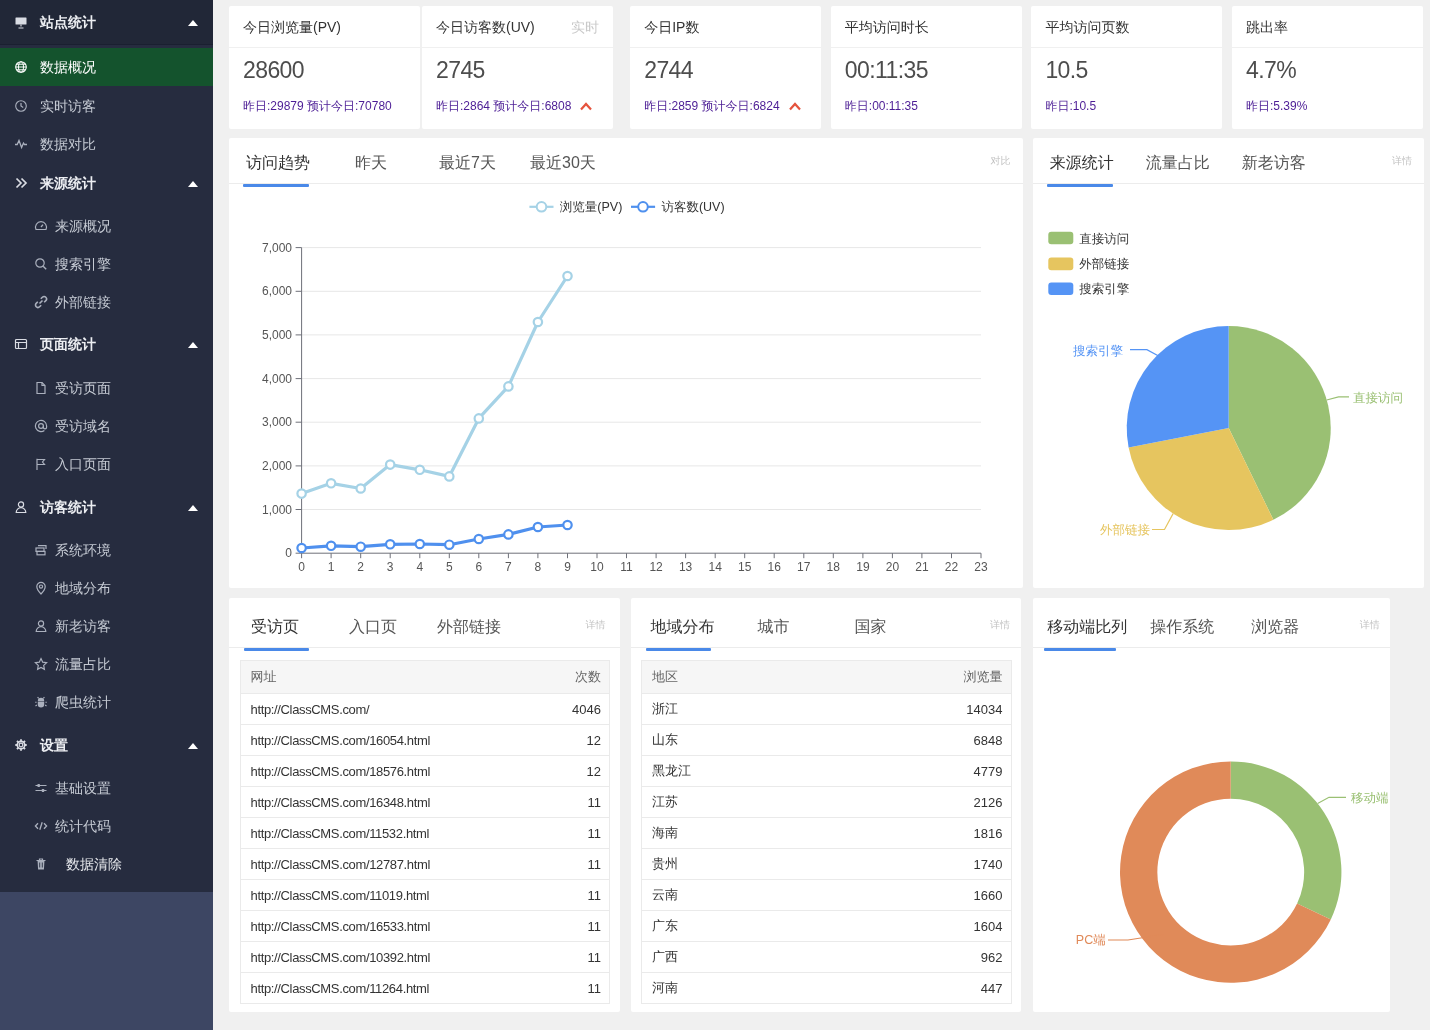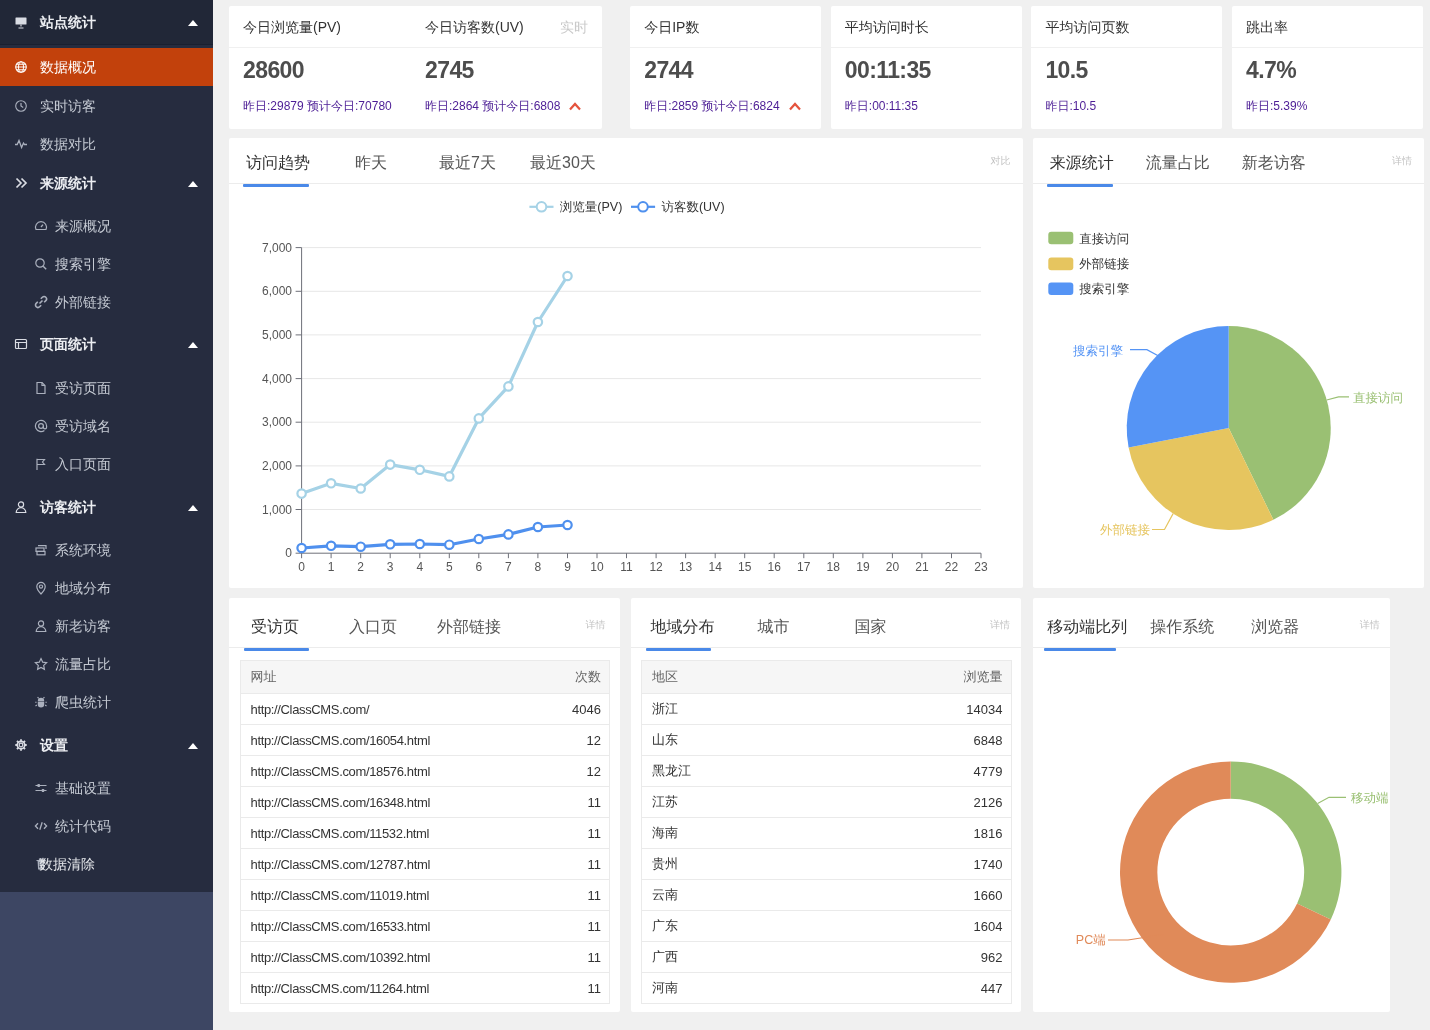--- a/index.html
+++ b/index.html
@@ -9,21 +9,21 @@
 #side{position:absolute;left:0;top:0;width:213px;height:1030px;background:#3d4663}
 #menu{position:absolute;left:0;top:0;width:213px;height:892px;background:#262c3f}
 .mi{position:absolute;left:0;width:213px;height:38px;line-height:38px;font-size:14px;color:#c6cbd4}
 .mi .ic{position:absolute;top:12px;line-height:0}
 .mi .ic svg{display:block}
 .mh{color:#eceef2;font-weight:bold}
 .arr{position:absolute;right:15px;top:17px;width:0;height:0;border-left:5.5px solid transparent;border-right:5.5px solid transparent;border-bottom:6px solid #fff}
 
 .stat .tt{position:absolute;left:14px;top:0;height:41px;line-height:42px;font-size:14px;color:#333}
 .stat .hd{position:absolute;left:0;top:41px;width:100%;border-top:1px solid #f0f0f0}
-.stat .num{position:absolute;left:14px;top:51px;font-size:23px;font-weight:bold;color:#4d4d4d;letter-spacing:-0.6px}
+.stat .num{position:absolute;left:14px;top:51px;font-size:23px;font-weight:normal;color:#4d4d4d;letter-spacing:-0.6px}
 .stat .sub{position:absolute;left:14px;top:92px;font-size:12px;color:#4c1d95}
 .stat .rt{position:absolute;right:14px;top:0;height:41px;line-height:42px;font-size:14px;color:#c9c9c9}
 
 .thead{position:absolute;left:0;top:0;width:100%;border-bottom:1px solid #ececec}
 .tab{position:absolute;font-size:16px;color:#555;white-space:nowrap}
 .tab.on{color:#333}
 .tab.on i{position:absolute;left:-3px;bottom:-13px;height:3px;background:#4a89e8;border-radius:1px}
 .dim{position:absolute;font-size:10px;color:#c2c2c2}
 
 table{border-collapse:collapse;font-size:13px;color:#333;table-layout:fixed;border:1px solid #eaeaea}
@@ -38,21 +38,21 @@
 <div class="mi mh" style="top:0;height:45px;line-height:45px;background:#212737;border-bottom:1px solid #1a2030">
         <span class="ic" style="left:14px;top:15px">
           <svg width="14" height="14" viewBox="0 0 14 14" fill="none" stroke="#d9dce3" stroke-width="1.2">
             <rect x="1.5" y="2.5" width="11" height="7" rx="0.5" fill="#d9dce3" stroke="none"></rect>
             <path d="M7 9.5v2M4.5 13h5M4 5.5h3" stroke="#d9dce3"></path>
           </svg>
         </span>
         <span style="position:absolute;left:40px">站点统计</span>
         <span class="arr" style="top:20px"></span>
       </div>
-<div class="mi" style="top:48.0px;background:#c2410c;color:#fff;">
+<div class="mi" style="top:48.0px;background:#14532d;color:#fff;">
         <span class="ic" style="left:14px">
           <svg width="14" height="14" viewBox="0 0 14 14" fill="none" stroke="#fff" stroke-width="1.2">
             <circle cx="7" cy="7" r="5.3" stroke-width="1.1"></circle>
             <ellipse cx="7" cy="7" rx="2.5" ry="5.3" stroke-width="1"></ellipse>
             <path d="M1.7 7h10.6M2.6 4.2h8.8M2.6 9.8h8.8" stroke-width="1"></path>
           </svg>
         </span>
         <span style="position:absolute;left:40px;">数据概况</span>
       </div>
 <div class="mi" style="top:86.8px;">
@@ -232,31 +232,31 @@
         <span style="position:absolute;left:55px;">统计代码</span>
       </div>
 <div class="mi" style="top:845.0px;">
         <span class="ic" style="left:34px">
           <svg width="14" height="14" viewBox="0 0 14 14" fill="none" stroke="#aab0bd" stroke-width="1.2">
             <path d="M2.5 3.5h9M5.5 3.5V2h3v1.5" stroke-width="1.2"></path>
             <path d="M3.5 3.5l.6 9h5.8l.6-9z" fill="#aab0bd" stroke="none"></path>
             <path d="M5.7 5.5v5M8.3 5.5v5" stroke="#262c3f" stroke-width="0.9"></path>
           </svg>
         </span>
-        <span style="position:absolute;left:39px;color:#e6e8ec;">数据清除</span>
+        <span style="position:absolute;left:66px;color:#e6e8ec;">数据清除</span>
       </div>
 </div>
   </div>
 <div class="card stat" style="left:229.0px;top:6px;width:191px;height:123px">
 <div class="tt">今日浏览量(PV)</div>
     <div class="hd"></div>
 <div class="num">28600</div>
 <div class="sub">昨日:29879 预计今日:70780</div>
 </div>
-<div class="card stat" style="left:411px;top:6px;width:191px;height:123px">
+<div class="card stat" style="left:422px;top:6px;width:191px;height:123px">
 <div class="tt">今日访客数(UV)</div>
     <div class="hd"></div>
 <div class="rt">实时</div>
 <div class="num">2745</div>
 <div class="sub">昨日:2864 预计今日:6808<svg width="14" height="9" viewBox="0 0 14 9" style="vertical-align:-1px;margin-left:8px">
         <path d="M2 7.5L7 2l5 5.5" fill="none" stroke="#e5533d" stroke-width="2.2"></path>
       </svg></div>
 </div>
 <div class="card stat" style="left:630.2px;top:6px;width:191px;height:123px">
 <div class="tt">今日IP数</div>

